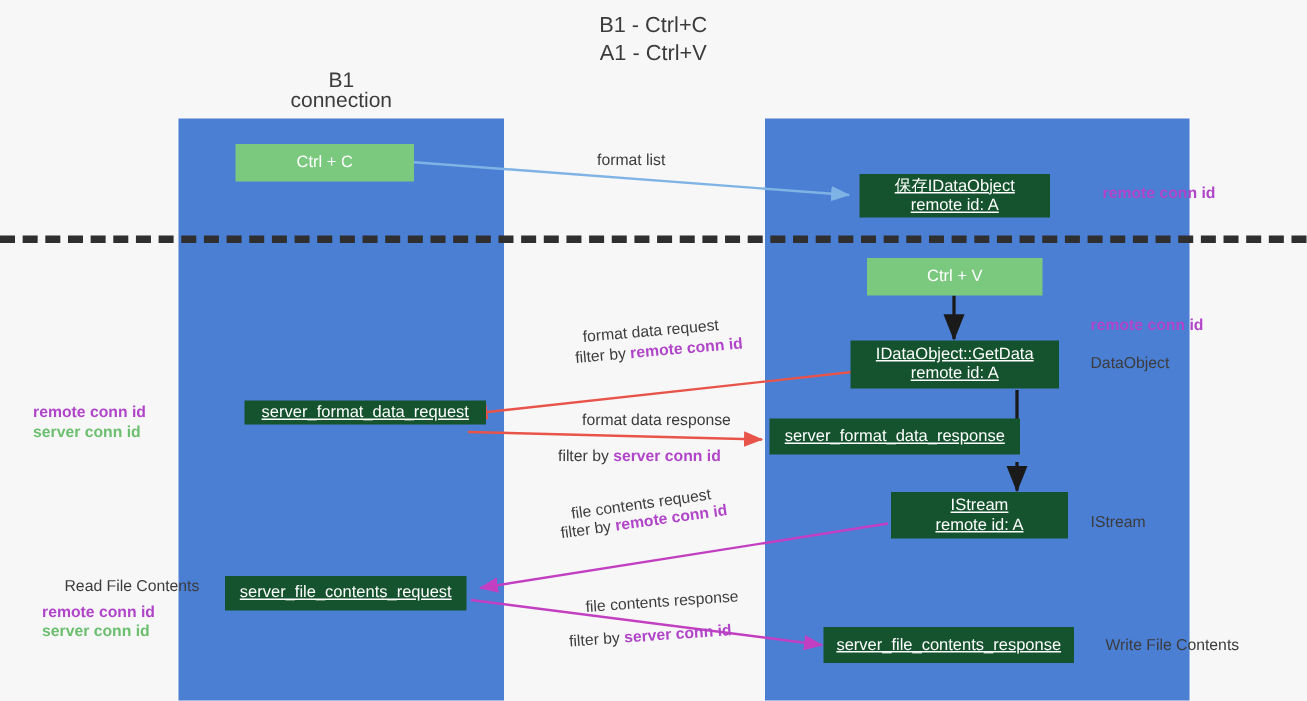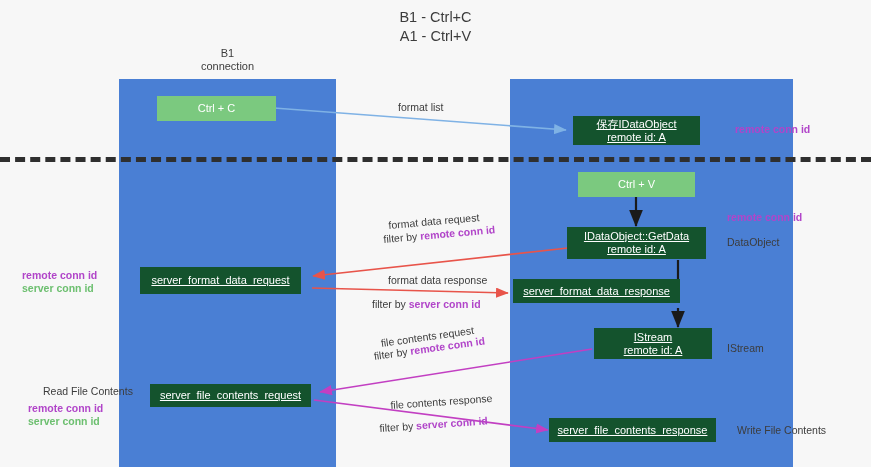--- a/index.html
+++ b/index.html
@@ -19,21 +19,21 @@
   .lane {
     position: absolute;
     background: #4a7fd4;
   }
   #lane-b1 { left: 119px; top: 79px; width: 217px; height: 388px; }
   #lane-a1 { left: 510px; top: 79px; width: 283px; height: 388px; }
 
   .lane-title {
     position: absolute;
     text-align: center;
-    font-size: 11px;
+    font-size: 14px;
     line-height: 13px;
     color: #3c3c3c;
     white-space: pre;
   }
   #title-b1 { left: 119px; top: 47px; width: 217px; }
   #title-a1 { left: 510px; top: 47px; width: 283px; }
 
   #page-title {
     position: absolute;
     left: 0; right: 0; top: 8px;
@@ -141,21 +141,21 @@
   <div class="node green" id="n-ctrl-c" style="left:157px; top:96px; width:119px; height:25px;">Ctrl + C</div>
 
   <div class="node orange" id="n-save-ido" style="left:573px; top:116px; width:127px; height:29px;">保存IDataObject
 remote id: A</div>
 
   <div class="node green" id="n-ctrl-v" style="left:578px; top:172px; width:117px; height:25px;">Ctrl + V</div>
 
   <div class="node orange" id="n-getdata" style="left:567px; top:227px; width:139px; height:32px;">IDataObject::GetData
 remote id: A</div>
 
-  <div class="node orange" id="n-sfdreq" style="left:140px; top:267px; width:161px; height:27px;">server_format_data_request</div>
+  <div class="node orange" id="n-sfdreq" style="left:163px; top:267px; width:161px; height:16px;">server_format_data_request</div>
 
   <div class="node orange" id="n-sfdres" style="left:513px; top:279px; width:167px; height:24px;">server_format_data_response</div>
 
   <div class="node orange" id="n-istream" style="left:594px; top:328px; width:118px; height:31px;">IStream
 remote id: A</div>
 
   <div class="node orange" id="n-sfcreq" style="left:150px; top:384px; width:161px; height:23px;">server_file_contents_request</div>
 
   <div class="node orange" id="n-sfcres" style="left:549px; top:418px; width:167px; height:24px;">server_file_contents_response</div>
 

